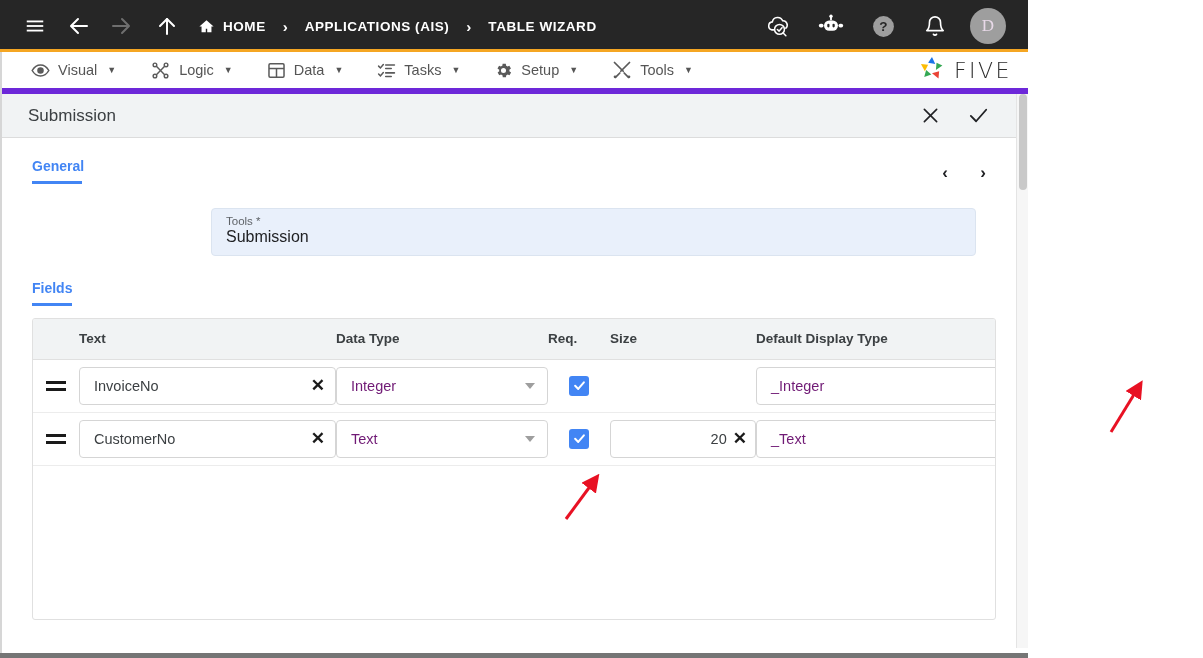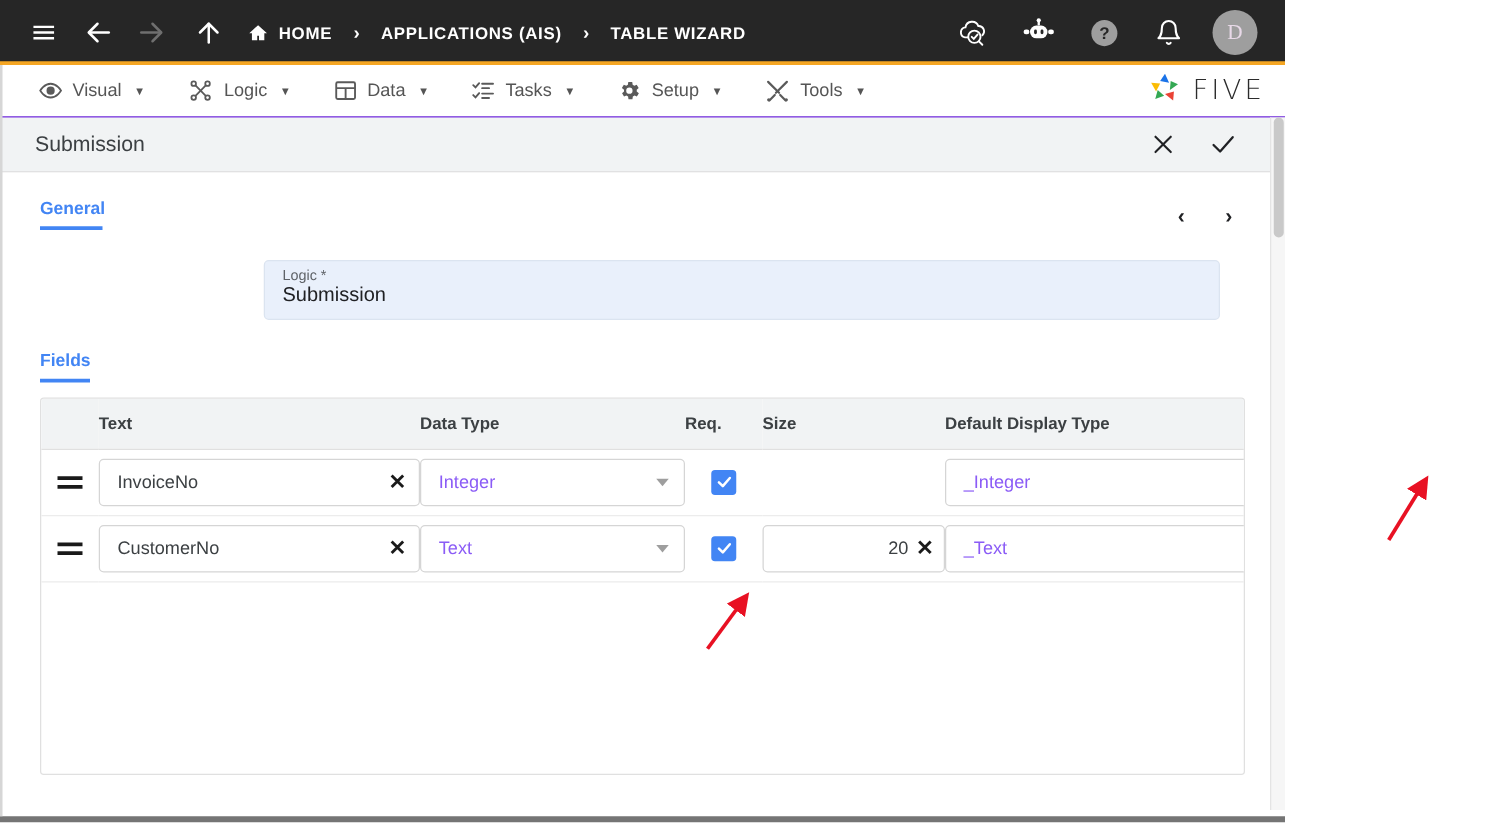--- a/index.html
+++ b/index.html
@@ -37,21 +37,21 @@
   .home-ico { display:inline-flex; }
   .tb-right { margin-left:auto; display:flex; align-items:center; gap:18px; padding-right: 6px;}
   .avatar {
     width:36px; height:36px; border-radius:50%; background:#9e9e9e;
     color:#e8d9e8; font-size:17px; display:flex; align-items:center; justify-content:center;
     font-family:"Liberation Serif", serif;
   }
 
   
   .menubar {
-    height: 42px; background:#ffffff; border-bottom:1px solid #6d28d9;
+    height: 42px; background:#ffffff; border-bottom:6px solid #6d28d9;
     display:flex; align-items:center; padding-left: 14px; position:relative;
   }
   .menu-item {
     display:flex; align-items:center; gap:8px;
     padding: 0 17px; height:100%;
     color:#555555; font-size:14.5px; cursor:pointer;
   }
   .menu-item .m-ico { display:flex; align-items:center; color:#5a5a5a; }
   .menu-item .caret { font-size:9px; color:#555; margin-left:2px; }
   .brand {
@@ -137,21 +137,21 @@
     height:38px; border:1px solid #d5d5d5; border-radius:4px; background:#fff;
     display:flex; align-items:center; padding: 0 10px 0 14px; font-size:14.5px; color:#3c4043;
   }
   .inp .txt { flex:1; }
   .inp .clr { color:#1a1a1a; font-size:17px; font-weight:bold; cursor:pointer; padding-left:6px;}
   .inp.num { padding-right:8px; }
   .inp.num .txt { text-align:right; }
 
   .sel {
     height:38px; border:1px solid #d5d5d5; border-radius:4px; background:#fff;
-    display:flex; align-items:center; padding: 0 12px 0 14px; font-size:14.5px; color:#8b5cf6;
+    display:flex; align-items:center; padding: 0 12px 0 14px; font-size:14.5px; color:#701a75;
     cursor:pointer;
   }
   .sel .txt { flex:1; }
   .sel .arr { width:0; height:0; border-left:5px solid transparent; border-right:5px solid transparent;
               border-top:6px solid #9e9e9e; }
 
   .cellpad-name { padding: 0 0 0 22px; }
   .cellpad-type { padding: 0 0 0 12px; }
   .cellpad-size { padding: 0 0 0 8px; }
   .cellpad-ddt  { padding: 0 0 0 20px; }
@@ -376,21 +376,21 @@
     <div class="tabrow">
       <div class="tab">General</div>
       <div class="navbtns">
         <div class="navbtn">‹</div>
         <div class="navbtn">›</div>
       </div>
     </div>
 
     <div class="namewrap">
       <div class="namefield">
-        <div class="lbl">Logic *</div>
+        <div class="lbl">Tools *</div>
         <div class="val">Submission</div>
       </div>
     </div>
 
     <div class="fieldstab">
       <div class="tab">Fields</div>
     </div>
 
     <div class="tablewrap">
       <table class="fields">

